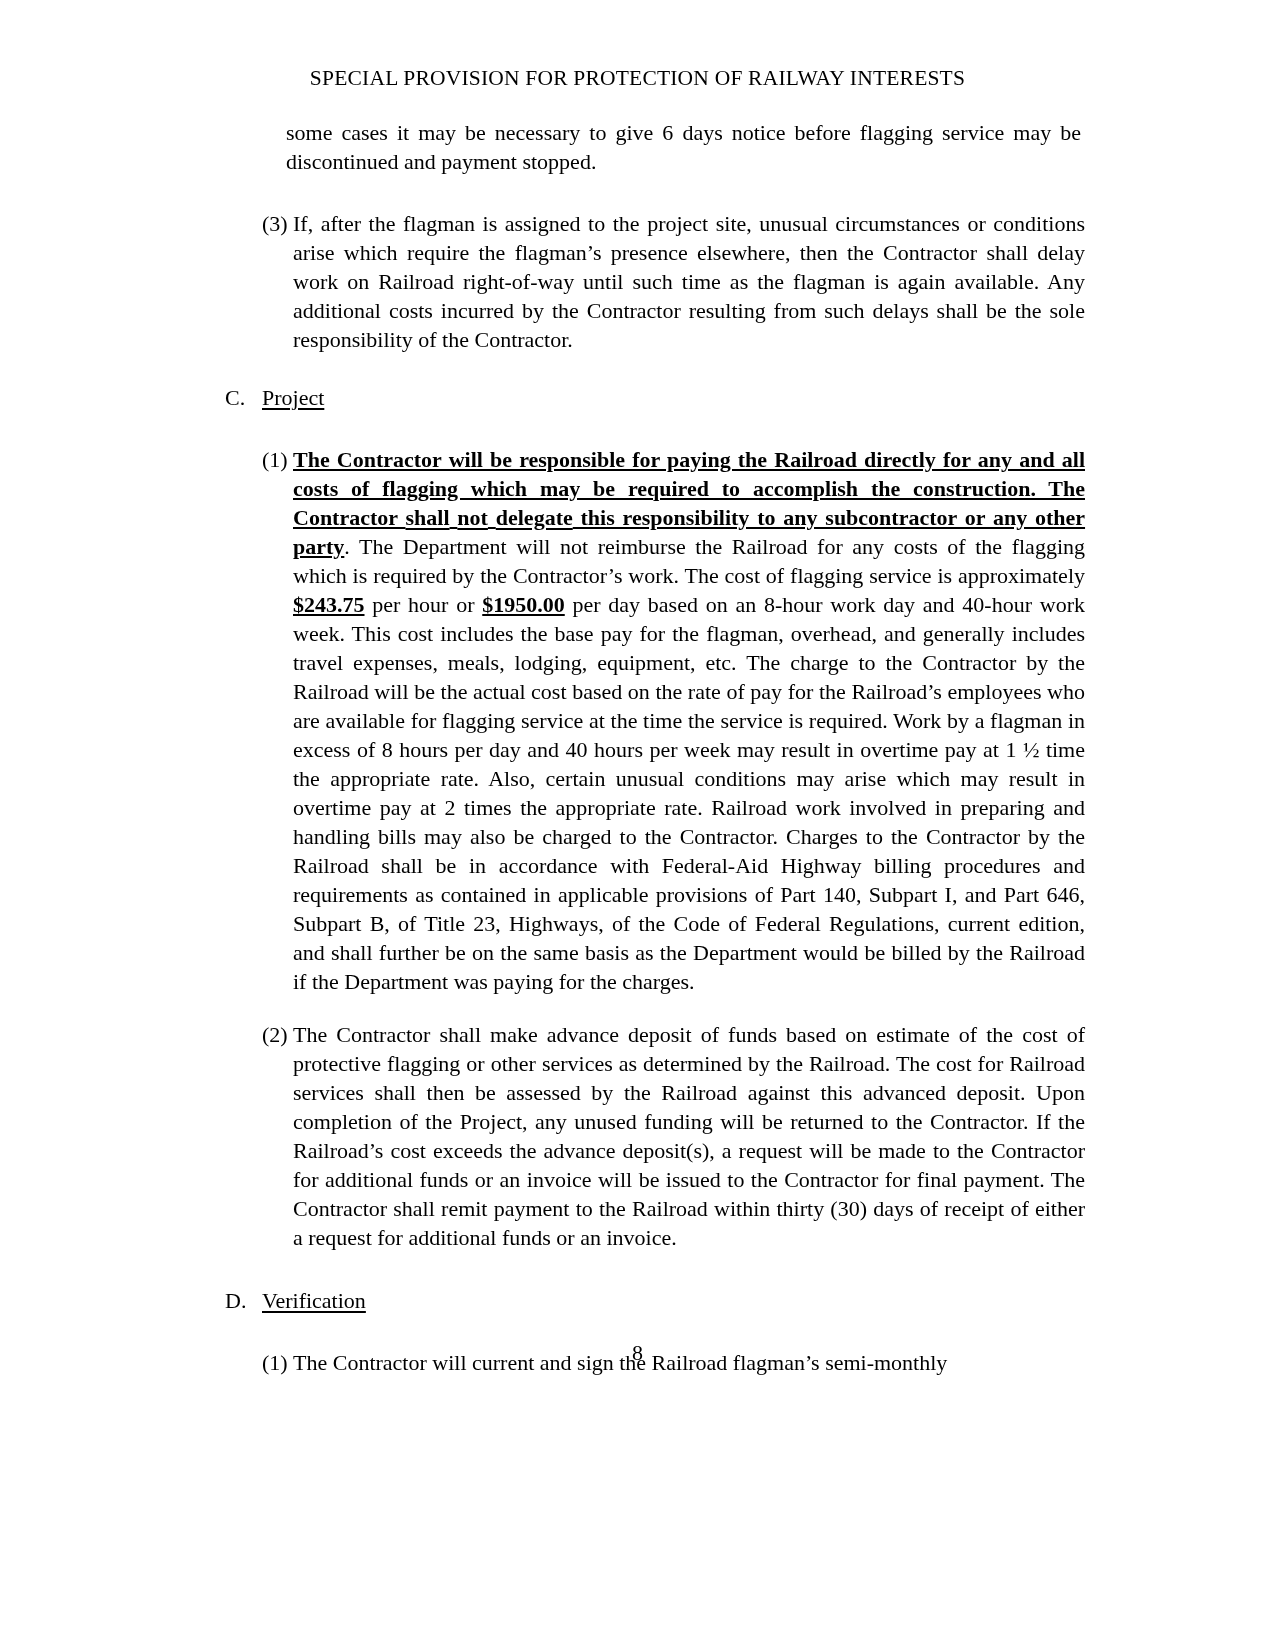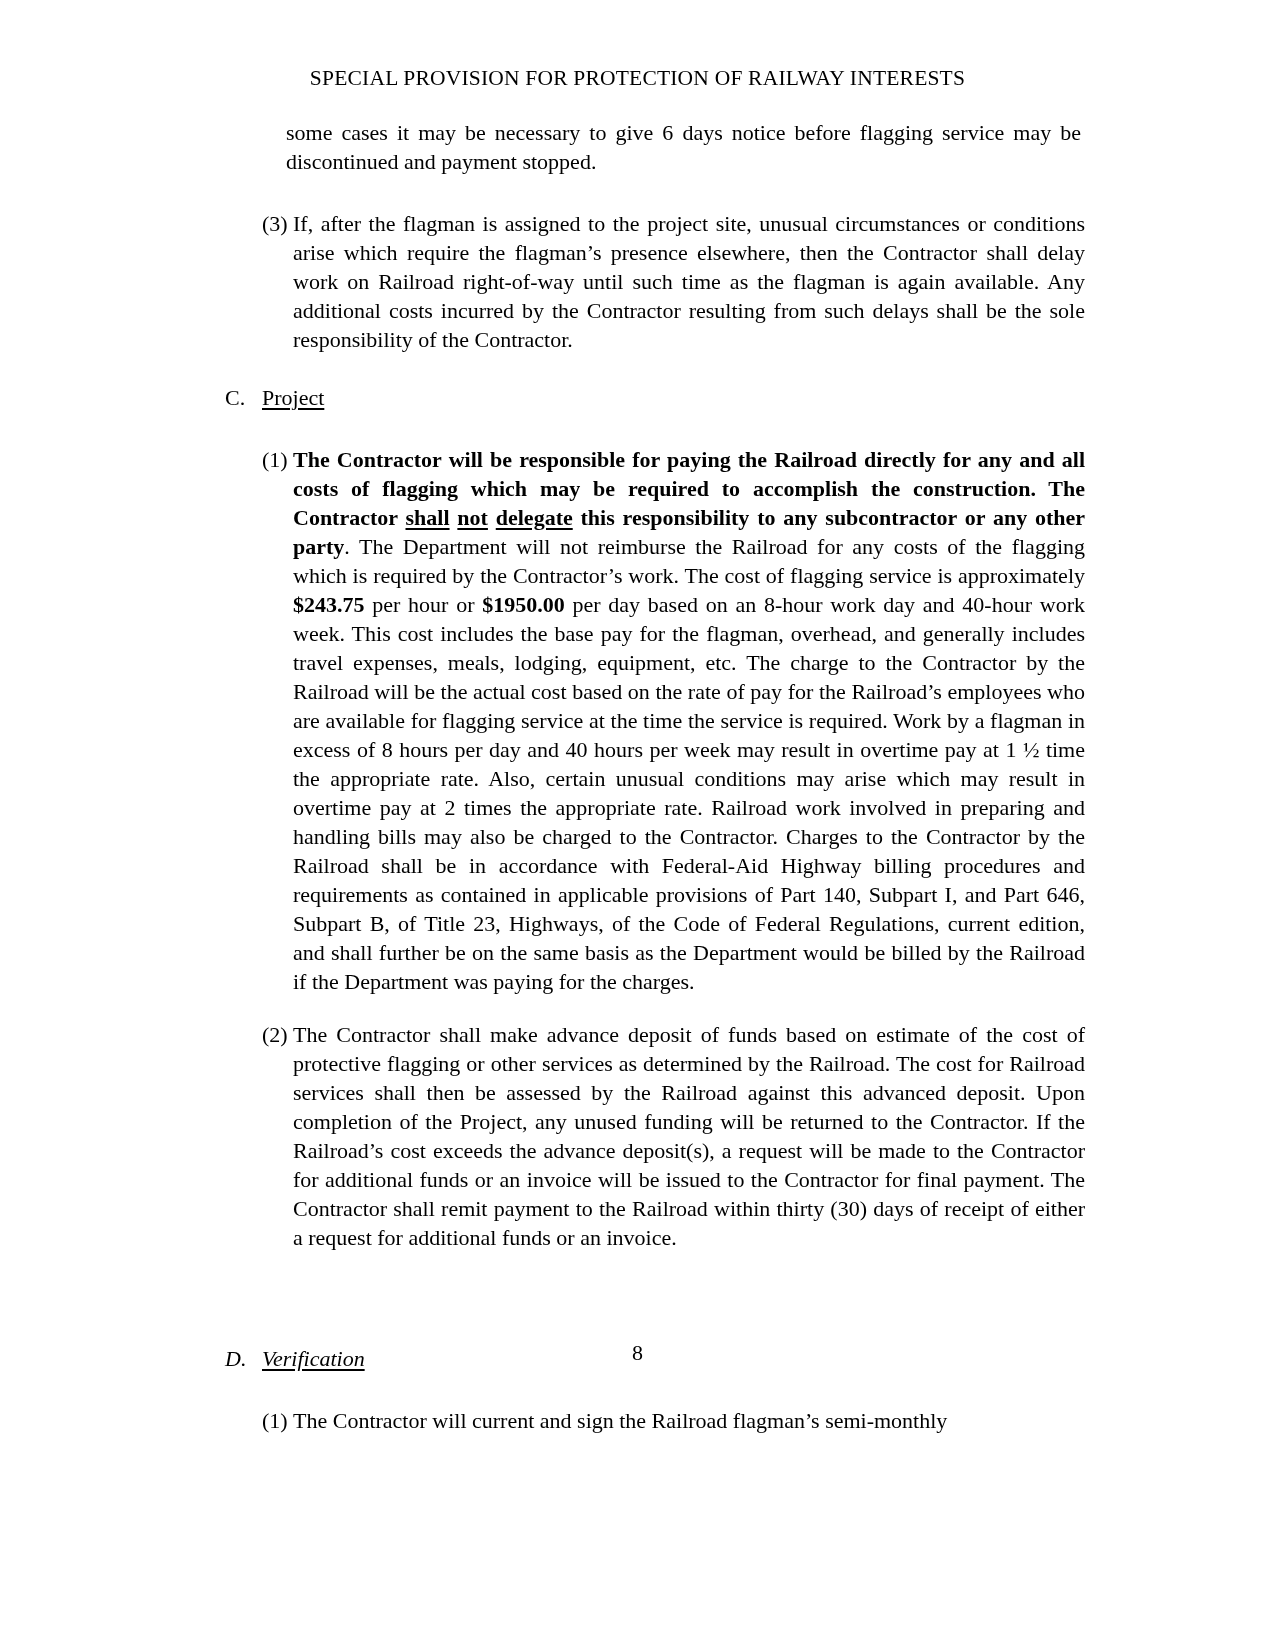--- a/index.html
+++ b/index.html
@@ -47,23 +47,23 @@
     width: 37px;
   }
   .section .title {
     text-decoration: underline;
     text-underline-offset: 3px;
   }
   .mt-item3   { margin-top: 33px; }
   .mt-sec-c   { margin-top: 29px; }
   .mt-item-c1 { margin-top: 33px; }
   .mt-item-c2 { margin-top: 24px; }
-  .mt-sec-d   { margin-top: 92px; font-style: italic; }
+  .mt-sec-d   { margin-top: 34px; }
   .mt-item-d1 { margin-top: 33px; }
-  .b  { font-weight: bold; }
+  .b  { font-weight: bold; text-decoration: underline; }
   .bu { font-weight: bold; text-decoration: underline; text-underline-offset: 3px; }
   .pagenum {
     position: absolute;
     left: 0;
     right: 0;
     bottom: 71px;
     text-align: center;
   }
 </style>
 </head>

